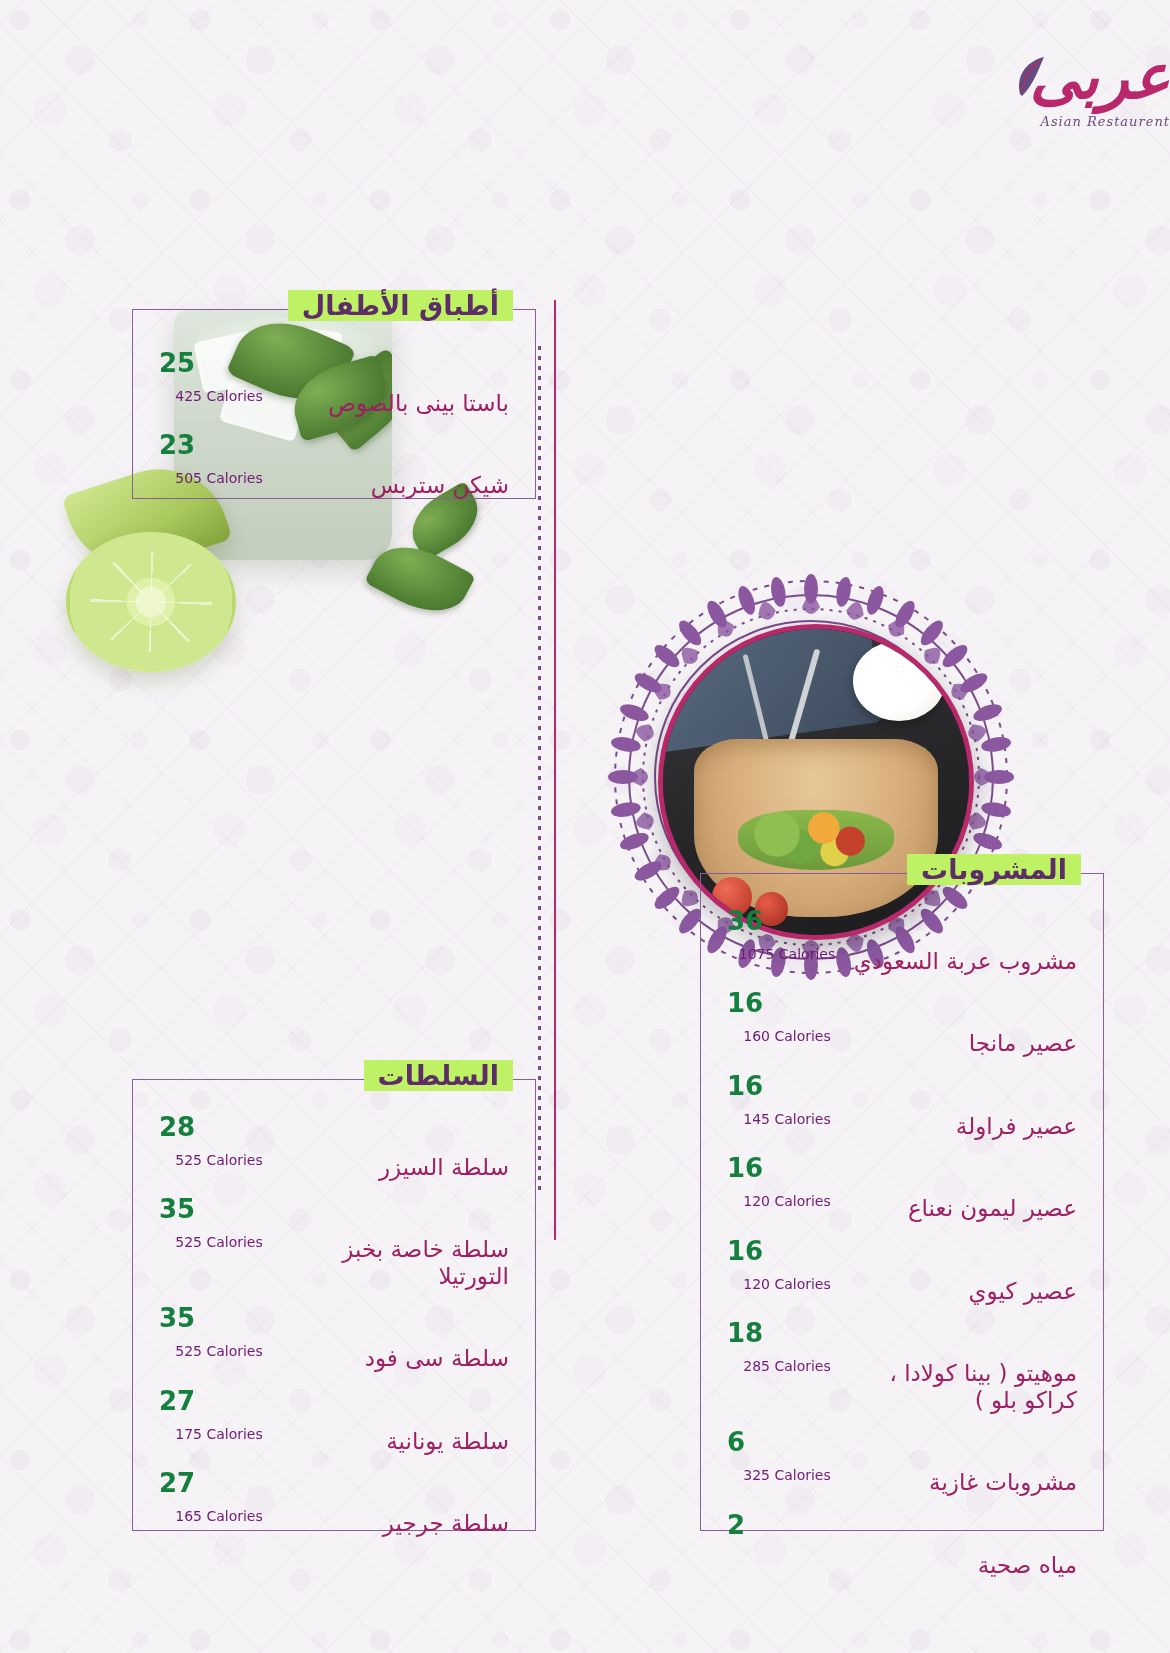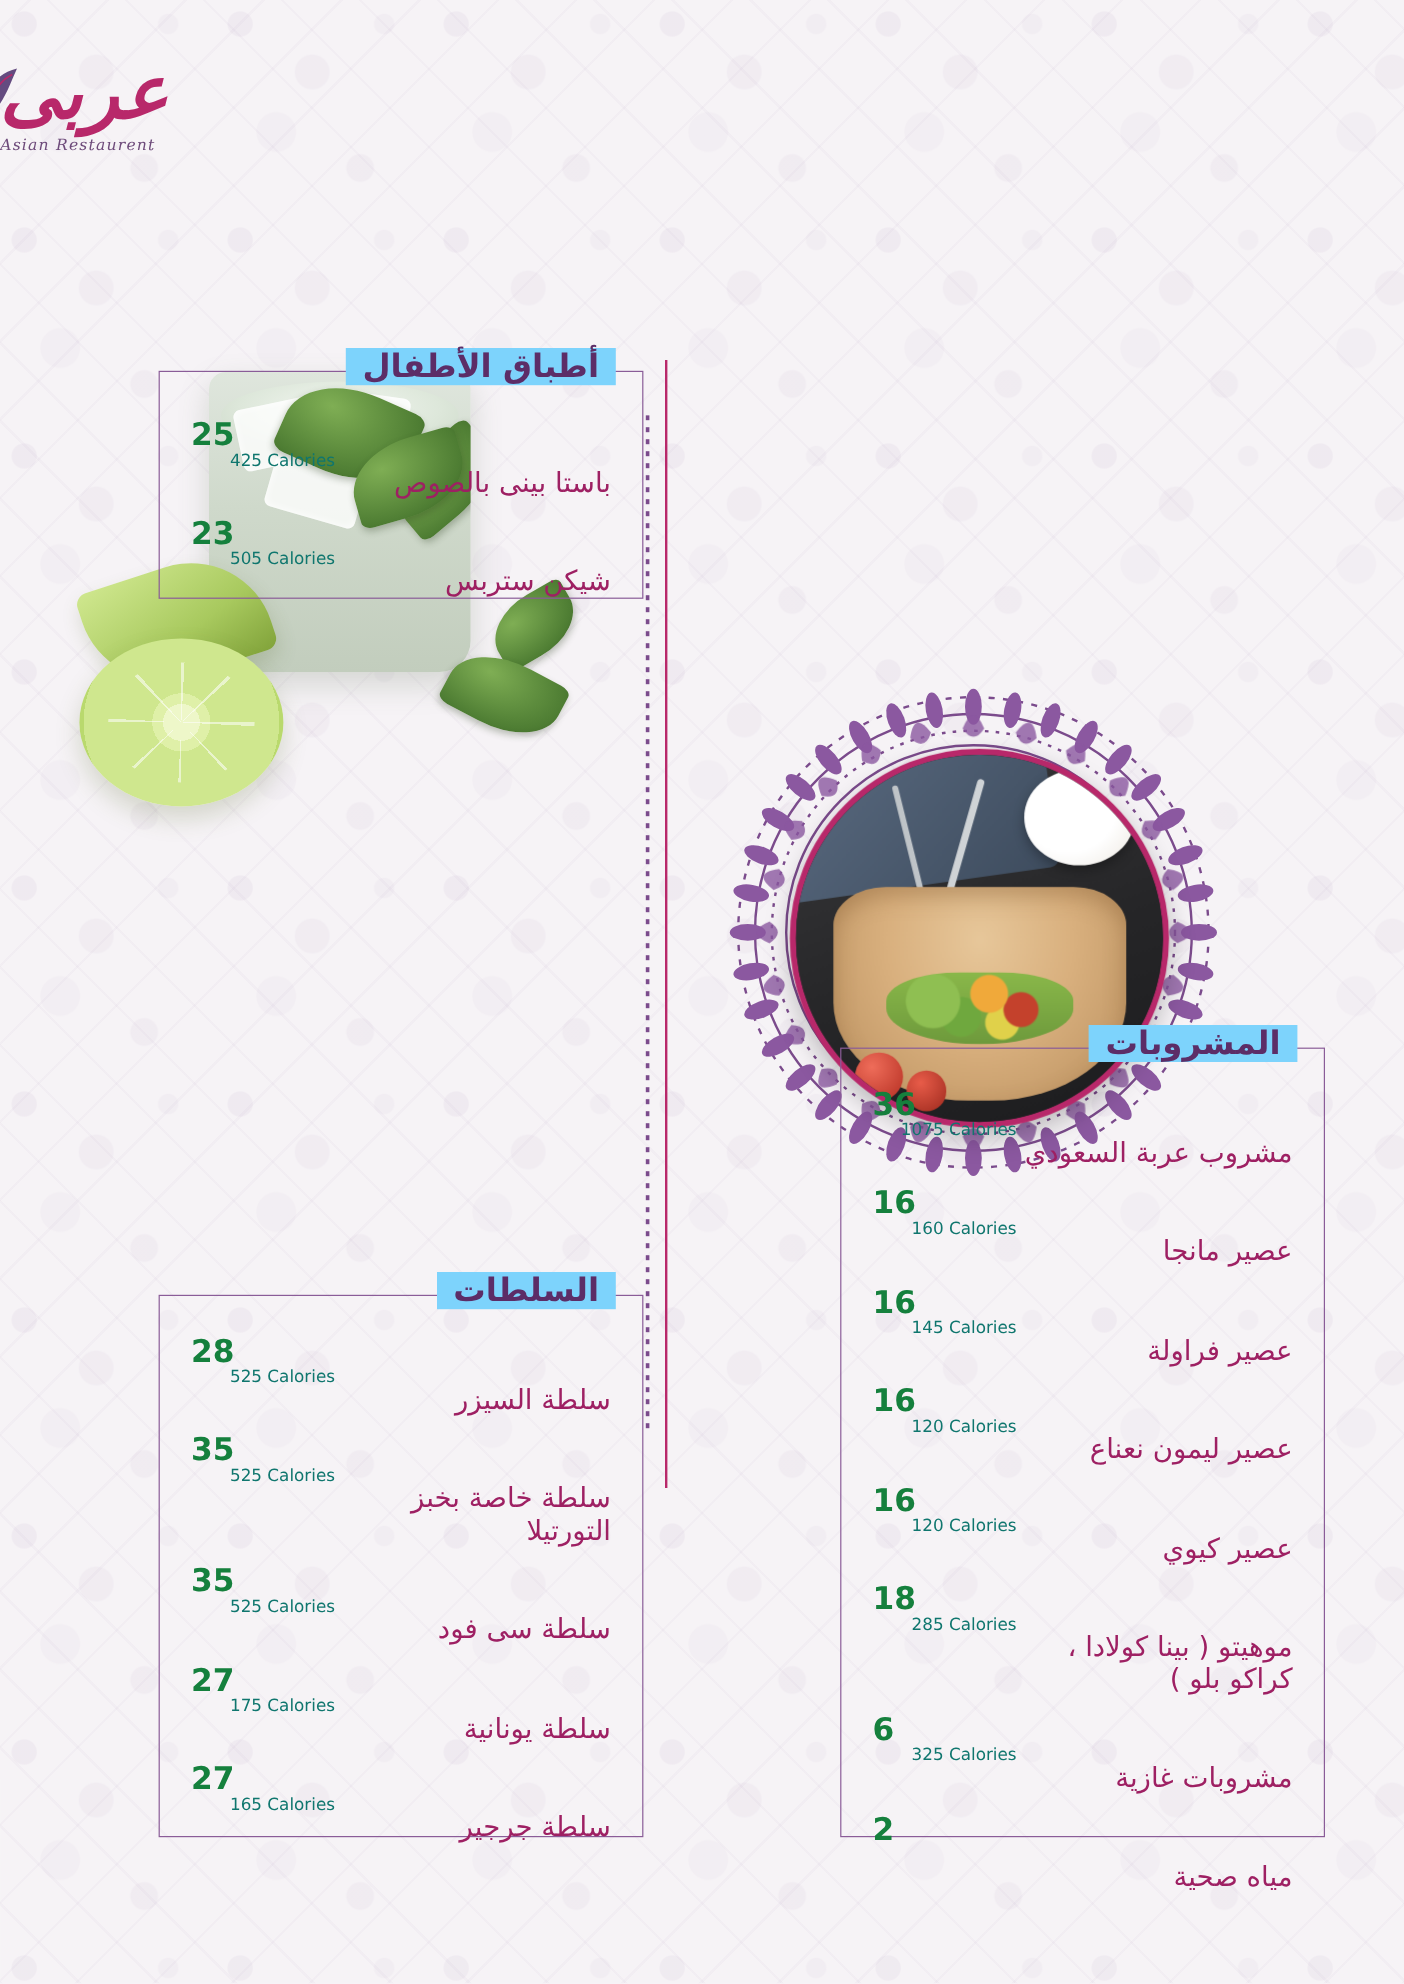--- a/index.html
+++ b/index.html
@@ -23,21 +23,21 @@
   }
   .bg-pattern2{
     position:absolute;inset:0;
     background-image:
       repeating-linear-gradient(45deg, rgba(170,145,185,.055) 0 2px, transparent 2px 46px),
       repeating-linear-gradient(-45deg, rgba(170,145,185,.055) 0 2px, transparent 2px 46px);
   }
 
   
   .logo{
-    position:absolute;left:0;right:0;top:46px;text-align:left;
+    position:absolute;left:0;right:0;top:46px;text-align:right;
   }
   .logo-script{
     color:#b8286a;font-size:62px;line-height:1;
     font-family:"DejaVu Serif", serif;font-style:italic;font-weight:700;
     letter-spacing:-2px;
     position:relative;display:inline-block;
   }
   .logo-script .flourish{
     position:absolute;left:-16px;top:8px;width:40px;height:44px;
   }
@@ -66,21 +66,21 @@
 
   
   .section{
     position:absolute;
     border:1.6px solid #8a5c98;
     box-sizing:border-box;
     background:transparent;
   }
   .section-title{
     position:absolute;top:-20px;right:22px;
-    background:#7dd3fc;
+    background:#bef264;
     padding:0 14px;
     color:#5c2d67;
     font-size:27px;font-weight:700;
     font-family:"DejaVu Sans", sans-serif;
     white-space:nowrap;
   }
   .items{
     padding:34px 26px 26px 26px;
   }
   .item{
@@ -104,26 +104,26 @@
     flex:0 0 auto;
   }
   .price{
     color:#15803d;
     font-size:26px;
     font-weight:700;
     line-height:1;
     font-family:"DejaVu Sans", sans-serif;
   }
   .cal{
-    color:#0f766e;
+    color:#701a75;
     font-size:14px;
-    margin-top:0;
+    margin-top:12px;
     font-family:"DejaVu Sans", sans-serif;
     direction:ltr;
-    text-align:right;
+    text-align:center;
   }
 
   
   #kids-section{right:634px;left:auto;top:309px;width:404px;height:190px;}
   #kids-section .items{padding-top:40px;}
   #salads-section{right:634px;top:1079px;width:404px;height:452px;}
   #drinks-section{right:66px;top:873px;width:404px;height:658px;}
 
   
   .mojito{

